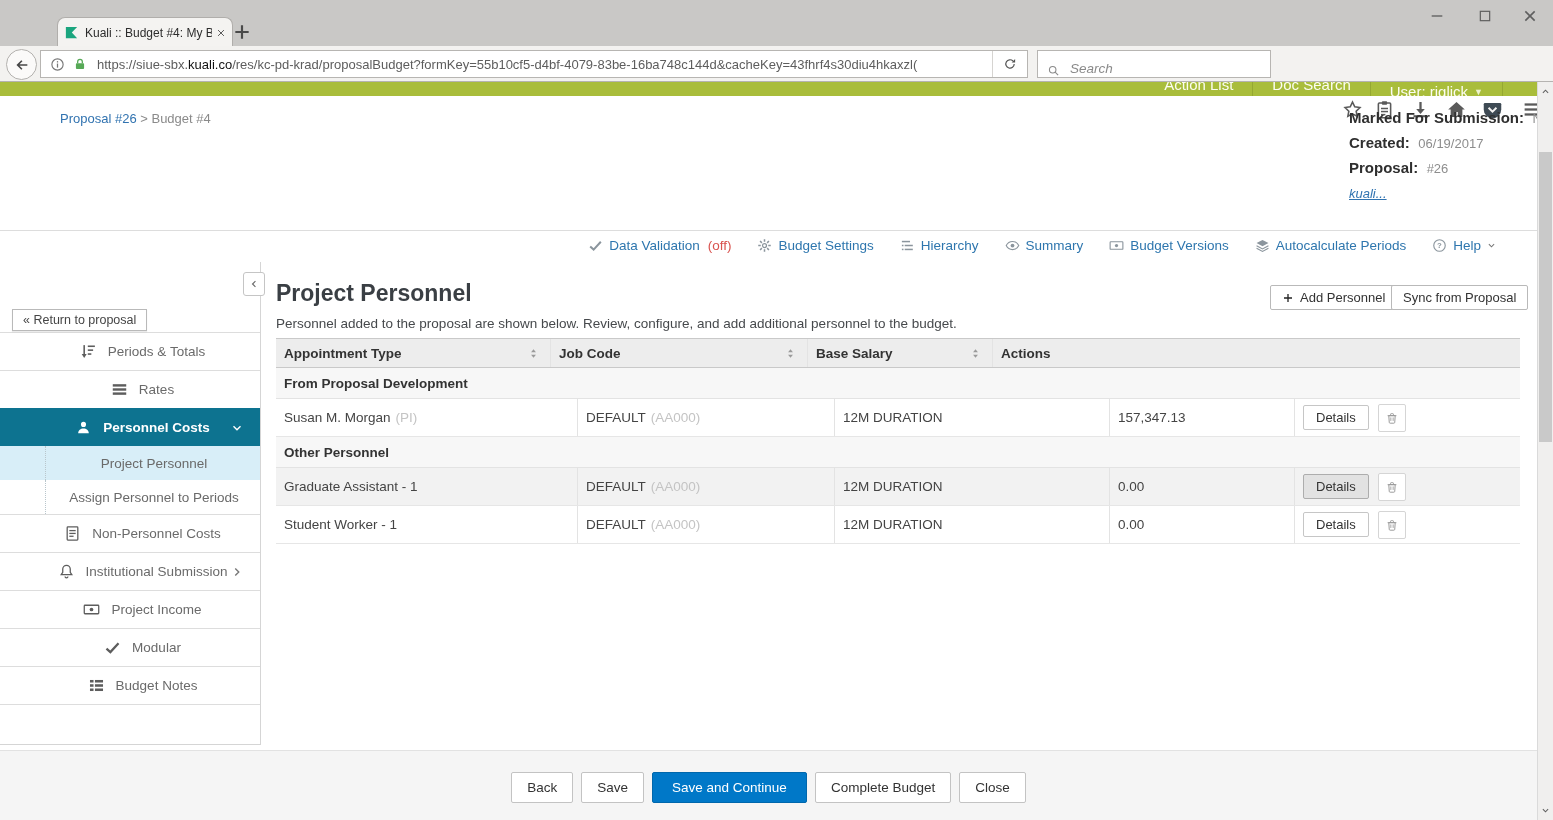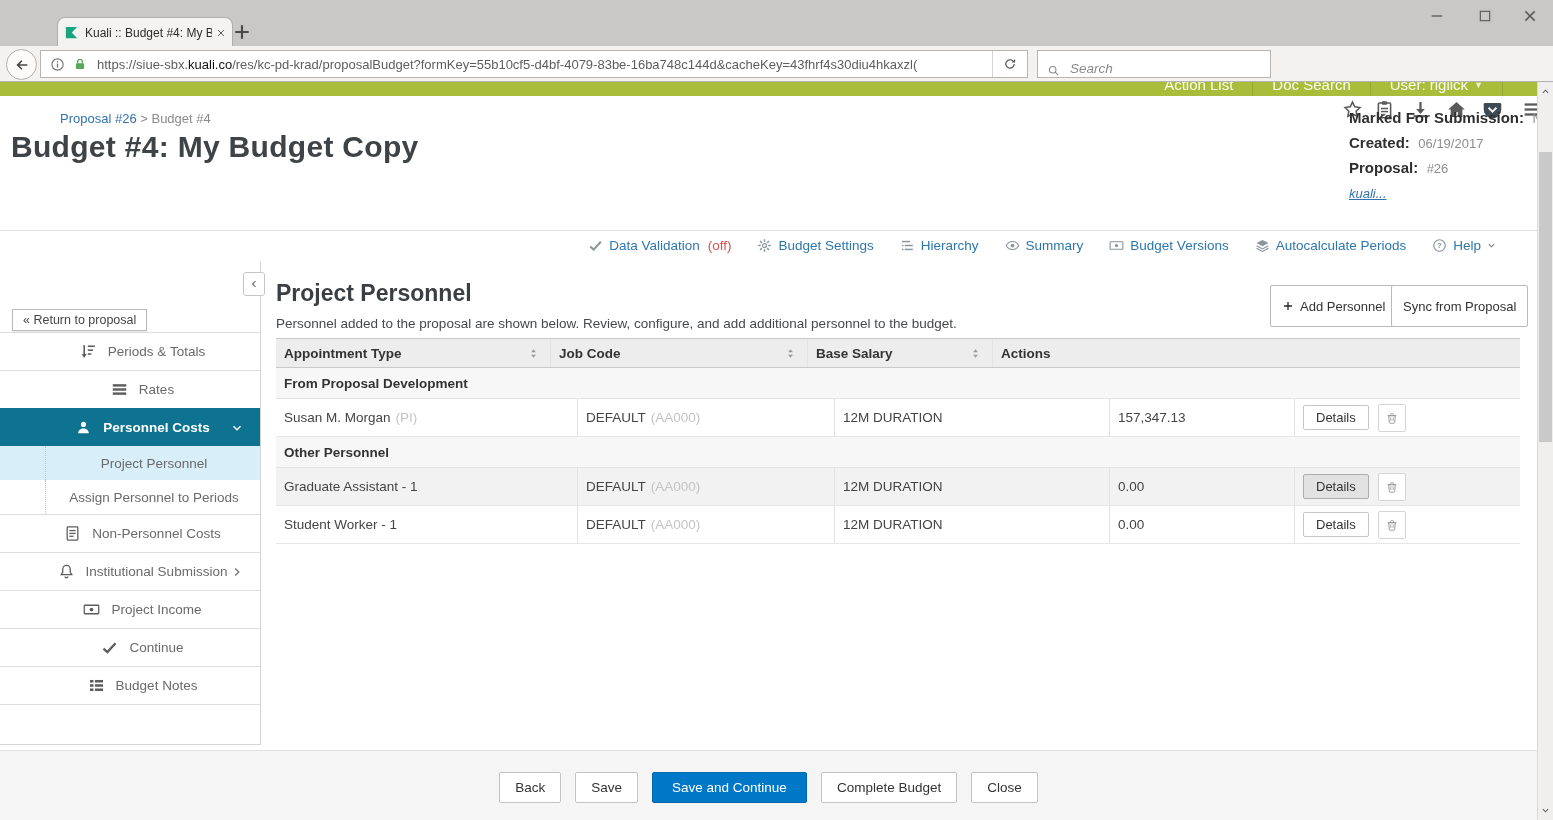--- a/index.html
+++ b/index.html
@@ -30,21 +30,21 @@
              box-sizing:border-box;display:flex;align-items:flex-end;}
   .searchbox input{border:none;outline:none;flex:1;margin-left:8px;font-size:13.5px;font-family:"Liberation Sans",sans-serif;background:transparent;}
   .searchbox input::placeholder{color:#8a8a8a;font-style:italic;}
   .navicon{position:absolute;top:53px;width:21px;height:21px;color:#5a5a5a;}
 
   
   .appbar{position:absolute;left:0;top:82px;width:1537px;height:14px;background:#a9bd3b;overflow:hidden;}
   .applinks{position:absolute;right:34px;top:-8px;display:flex;line-height:22px;}
   .applink{padding:0 19px;font-size:15px;color:#fcfdf2;white-space:nowrap;}
   .applink.sep{border-left:1px solid #95a831;}
-  .applink.last{border-right:1px solid #95a831;}
+  .applink.last{border-right:1px solid #95a831;margin-top:7px;}
   .applink .caret{font-size:9px;vertical-align:2px;margin-left:6px;color:#eef3cf;}
 
   
   .breadcrumb{position:absolute;left:12px;top:111px;font-size:13px;color:#8a8a8a;}
   .breadcrumb a{color:#3173b0;text-decoration:none;margin-left:48px;}
   .pagetitle{position:absolute;left:11px;top:130px;font-size:30px;font-weight:700;color:#3e4347;letter-spacing:0.3px;}
   .metabox{position:absolute;left:1349px;top:109px;width:190px;}
   .metarow{margin-bottom:7px;white-space:nowrap;}
   .metarow .lbl{font-size:15px;font-weight:bold;color:#2f2f2f;}
   .metarow .val{font-size:13px;color:#8d8d8d;margin-left:4px;}
@@ -74,21 +74,21 @@
   .navitem .rchev{position:absolute;right:17px;width:12px;height:12px;color:#fff;}
   .navitem .rchev.gray{color:#777;}
   .navitem.sub{height:34px;border-top:none;padding-left:48px;}
   .navitem.sub .subrule{position:absolute;left:45px;top:0;bottom:0;border-left:1px dotted #b9c6cc;}
   .navitem.sub.selected{background:#d8eef8;}
   .navlist .endline{border-top:1px solid #ddd;height:0;}
 
   
   .mainhead{position:absolute;left:276px;top:280px;font-size:23px;font-weight:600;color:#3a3f44;}
   .maindesc{position:absolute;left:276px;top:316px;font-size:13.5px;color:#46494c;}
-  .topbtn{position:absolute;top:285px;height:42px;background:#fff;border:1px solid #b9b9b9;border-radius:2px;
+  .topbtn{position:absolute;top:285px;height:25px;background:#fff;border:1px solid #b9b9b9;border-radius:2px;
           font-size:13px;color:#333;display:flex;align-items:center;padding:0 11px;box-sizing:border-box;cursor:pointer;}
   .topbtn .picon{width:12px;height:12px;color:#222;margin-right:6px;}
   .btn-add{left:1270px;}
   .btn-sync{left:1391px;}
 
   
   .ptable{position:absolute;left:276px;top:338px;width:1244px;font-size:13.5px;color:#444;}
   .trow{display:flex;box-sizing:border-box;}
   .thead{height:30px;background:#ededed;border-top:1px solid #c9c9c9;border-bottom:1px solid #c9c9c9;font-weight:bold;color:#333;}
   .thead .tcell{display:flex;align-items:center;justify-content:space-between;padding:0 10px 0 8px;}
@@ -103,21 +103,21 @@
   .tdata.shade{background:#f2f2f2;}
   .notetxt{color:#c4c4c4;margin-left:5px;}
   .detailsbtn{padding:4px 12px;background:#fff;border:1px solid #c6c6c6;border-radius:2px;font-size:13px;color:#333;cursor:pointer;}
   .detailsbtn.pressed{background:#e2e2e2;border-color:#adadad;}
   .trashbtn{width:26px;height:26px;background:#fff;border:1px solid #d5d5d5;border-radius:2px;margin-left:9px;
             display:inline-flex;align-items:center;justify-content:center;color:#9a9a9a;cursor:pointer;}
   .trashbtn .ticon{width:14px;height:14px;}
 
   
   .footer{position:absolute;left:0;top:750px;width:1537px;height:70px;background:#f5f5f5;border-top:1px solid #e2e2e2;
-          display:flex;justify-content:center;align-items:flex-start;padding-top:21px;box-sizing:border-box;gap:14px;}
+          display:flex;justify-content:center;align-items:flex-start;padding-top:21px;box-sizing:border-box;gap:8px;}
   .fbtn{height:31px;padding:0 15px;background:#fff;border:1px solid #c3c3c3;border-radius:2px;
         font-size:13.5px;color:#333;font-family:"Liberation Sans",sans-serif;cursor:pointer;}
   .fbtn.primary{background:#0078c8;border-color:#0067ac;color:#fff;padding:0 19px;}
 
   
   .vscroll{position:absolute;right:0;top:82px;width:16px;height:738px;background:#f0efee;border-left:1px solid #dadada;box-sizing:border-box;}
   .vs-arrow{position:absolute;left:3px;width:9px;height:9px;color:#606060;}
   .vs-up{top:5px;}
   .vs-down{bottom:5px;}
   .vs-thumb{position:absolute;left:1px;top:70px;width:13px;height:290px;background:#c9c9c9;}
@@ -375,21 +375,20 @@
       <span class="applink sep">Doc Search</span>
       <span class="applink sep last"><span>User: riglick</span><span class="caret">▼</span></span>
     </div>
   </div>
 
   <div class="breadcrumb">
     <a href="#">Proposal #26</a>
     <span>&gt;</span>
     <span>Budget #4</span>
   </div>
-  <div class="pagetitle">Budget #4: My Budget Copy</div>
 
   <div class="metabox">
     <div class="metarow">
       <span class="lbl">Marked For Submission:</span>
       <span class="val">No</span>
     </div>
     <div class="metarow">
       <span class="lbl">Created:</span>
       <span class="val">06/19/2017</span>
     </div>
@@ -507,21 +506,21 @@
     <div class="navitem">
       <svg class="ic nicon">
           <use href="#i-note"></use>
         </svg>
       <span>Project Income</span>
     </div>
     <div class="navitem">
       <svg class="ic nicon">
           <use href="#i-check"></use>
         </svg>
-      <span>Continue</span>
+      <span>Modular</span>
     </div>
     <div class="navitem">
       <svg class="ic nicon">
           <use href="#i-listul"></use>
         </svg>
       <span>Budget Notes</span>
     </div>
     <div class="endline"></div>
   </div>
 

